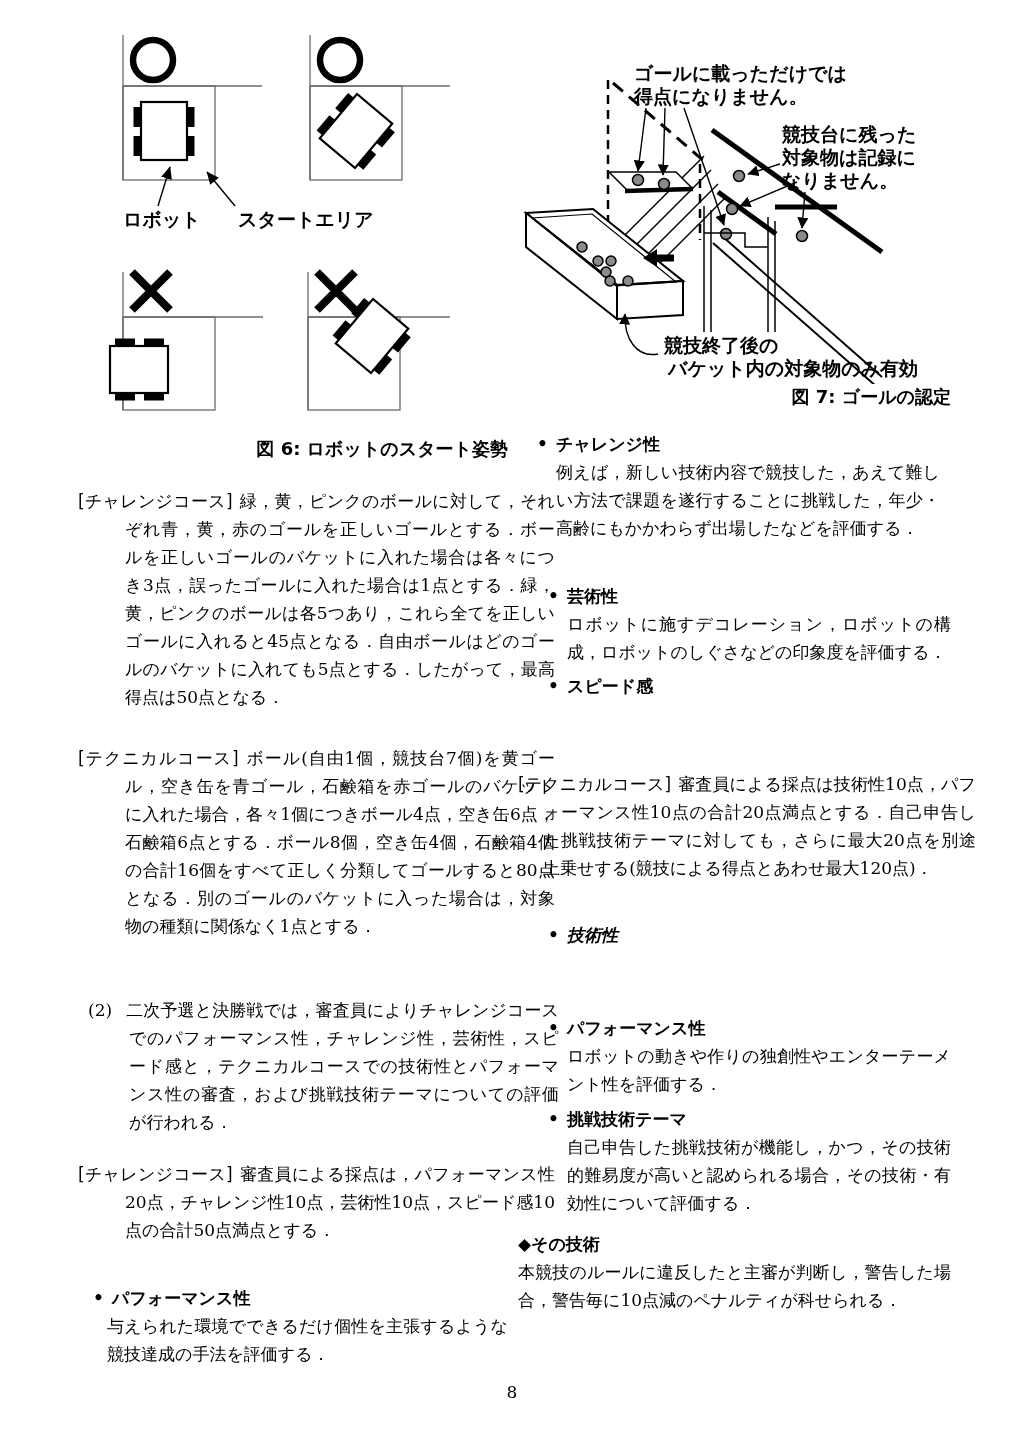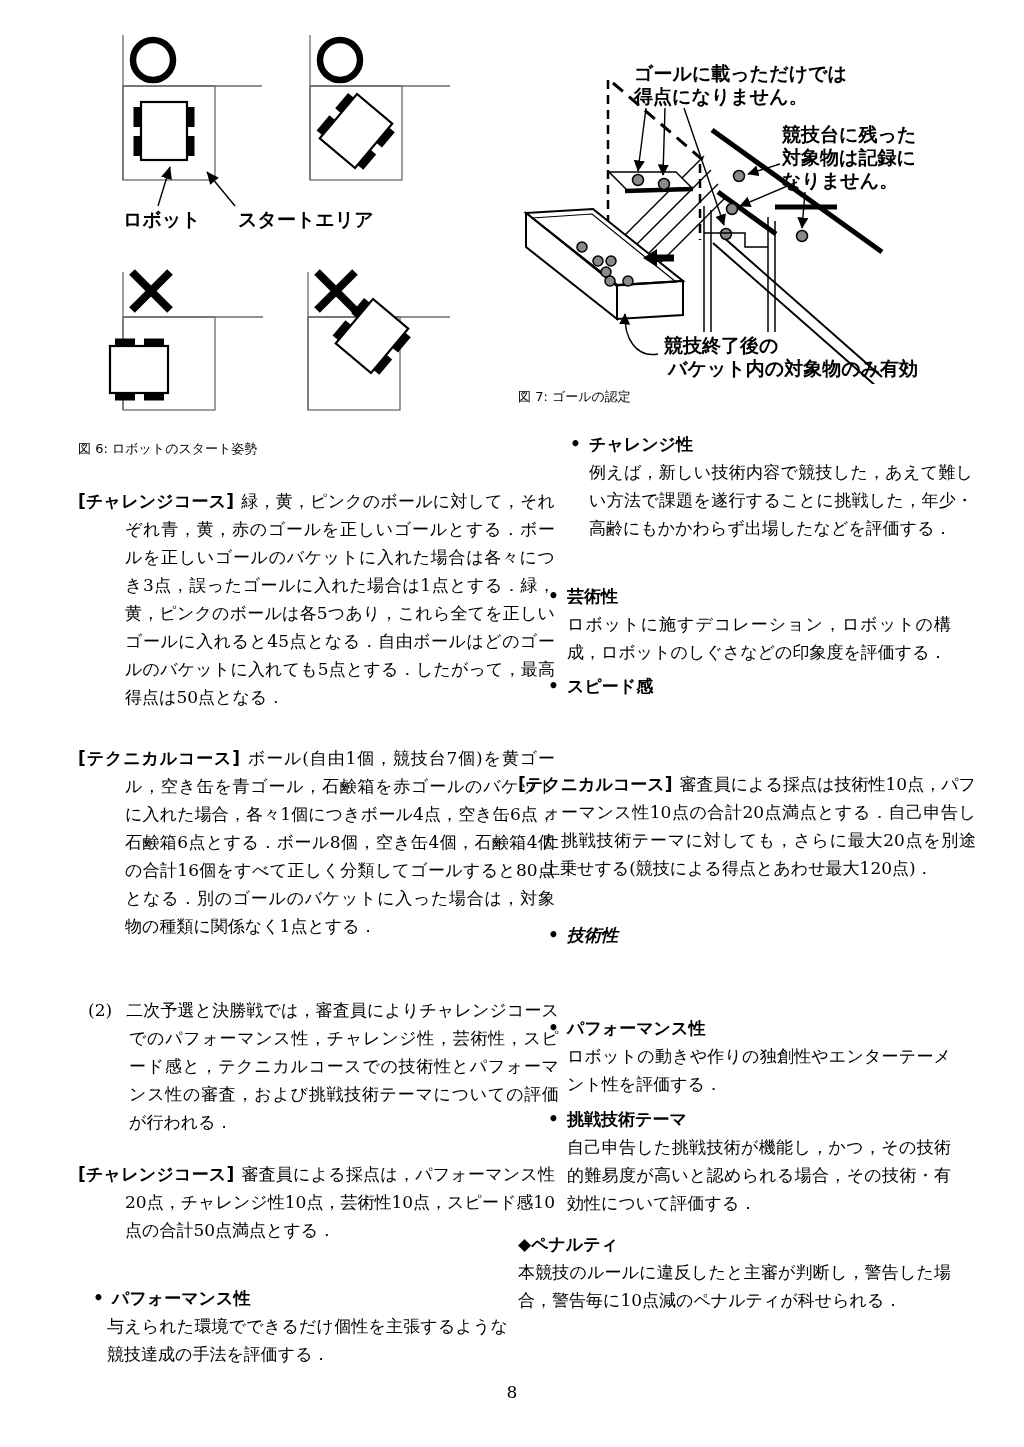--- a/index.html
+++ b/index.html
@@ -3,25 +3,25 @@
 <meta charset="utf-8">
 <style>
   html,body{margin:0;padding:0;background:#e8e8e8;}
   #page{
     position:relative;width:1024px;height:1447px;background:#ffffff;
     font-family:"DejaVu Serif","Liberation Serif",serif;
     font-size:17px;line-height:28px;color:#000;overflow:hidden;
   }
   .abs{position:absolute;}
   .para{text-align:justify;}
-  .lead{font-family:"DejaVu Sans","Liberation Sans",sans-serif;font-weight:bold;margin-right:7px;}
+  .lead{font-family:"DejaVu Sans","Liberation Sans",sans-serif;font-weight:normal;margin-right:7px;}
   .hang47{padding-left:47px;text-indent:-47px;}
   .hang25{padding-left:25px;text-indent:-25px;}
   .hangItem{padding-left:51px;text-indent:-41px;}
-  .caption{font-family:"DejaVu Sans","Liberation Sans",sans-serif;font-weight:normal;font-size:13px;text-align:left;}
+  .caption{font-family:"DejaVu Sans","Liberation Sans",sans-serif;font-weight:bold;font-size:18px;text-align:right;}
   
   .lb-head{margin-left:15px;font-family:"DejaVu Sans","Liberation Sans",sans-serif;font-weight:bold;}
   .lb-body{margin-left:29px;text-align:justify;}
   
   .rb-head{margin-left:30px;font-family:"DejaVu Sans","Liberation Sans",sans-serif;font-weight:bold;}
   .rb-body{margin-left:49px;text-align:justify;}
   .dot{display:inline-block;width:19px;}
   .pen-head{font-family:"DejaVu Sans","Liberation Sans",sans-serif;font-weight:bold;}
   .figtext{font:bold 19px "DejaVu Sans","Liberation Sans",sans-serif;fill:#000;}
   .thin{stroke:#000;stroke-width:1.4;fill:none;}
@@ -215,21 +215,21 @@
 
   <div class="abs para hang47" style="left:78px;top:1160px;width:430px;">
     <span class="lead">[チャレンジコース]</span><span>審査員による採点は，パフォーマンス性20点，チャレンジ性10点，芸術性10点，スピード感10点の合計50点満点とする．</span>
   </div>
 
   <div class="abs" style="left:78px;top:1284px;width:430px;">
     <div class="lb-head"><span class="dot">•</span><span>パフォーマンス性</span></div>
     <div class="lb-body">与えられた環境でできるだけ個性を主張するような競技達成の手法を評価する．</div>
   </div>
 
-  <div class="abs" style="left:540px;top:430px;width:433px;">
+  <div class="abs" style="left:507px;top:430px;width:433px;">
     <div class="rb-head"><span class="dot">•</span><span>チャレンジ性</span></div>
     <div class="rb-body">例えば，新しい技術内容で競技した，あえて難しい方法で課題を遂行することに挑戦した，年少・高齢にもかかわらず出場したなどを評価する．</div>
   </div>
 
   <div class="abs" style="left:518px;top:582px;width:433px;">
     <div class="rb-head"><span class="dot">•</span><span>芸術性</span></div>
     <div class="rb-body">ロボットに施すデコレーション，ロボットの構成，ロボットのしぐさなどの印象度を評価する．</div>
   </div>
 
   <div class="abs" style="left:518px;top:672px;width:433px;">
@@ -248,19 +248,19 @@
     <div class="rb-head"><span class="dot">•</span><span>パフォーマンス性</span></div>
     <div class="rb-body">ロボットの動きや作りの独創性やエンターテーメント性を評価する．</div>
   </div>
 
   <div class="abs" style="left:518px;top:1105px;width:433px;">
     <div class="rb-head"><span class="dot">•</span><span>挑戦技術テーマ</span></div>
     <div class="rb-body">自己申告した挑戦技術が機能し，かつ，その技術的難易度が高いと認められる場合，その技術・有効性について評価する．</div>
   </div>
 
   <div class="abs" style="left:518px;top:1230px;width:433px;">
-    <div class="pen-head">◆ペナルティ</div>
+    <div class="pen-head">◆その技術</div>
     <div class="para">本競技のルールに違反したと主審が判断し，警告した場合，警告毎に10点減のペナルティが科せられる．</div>
   </div>
 
   <div class="abs footer" style="left:0;top:1378px;width:1024px;">8</div>
 
 </div>
 
 </body></html>

